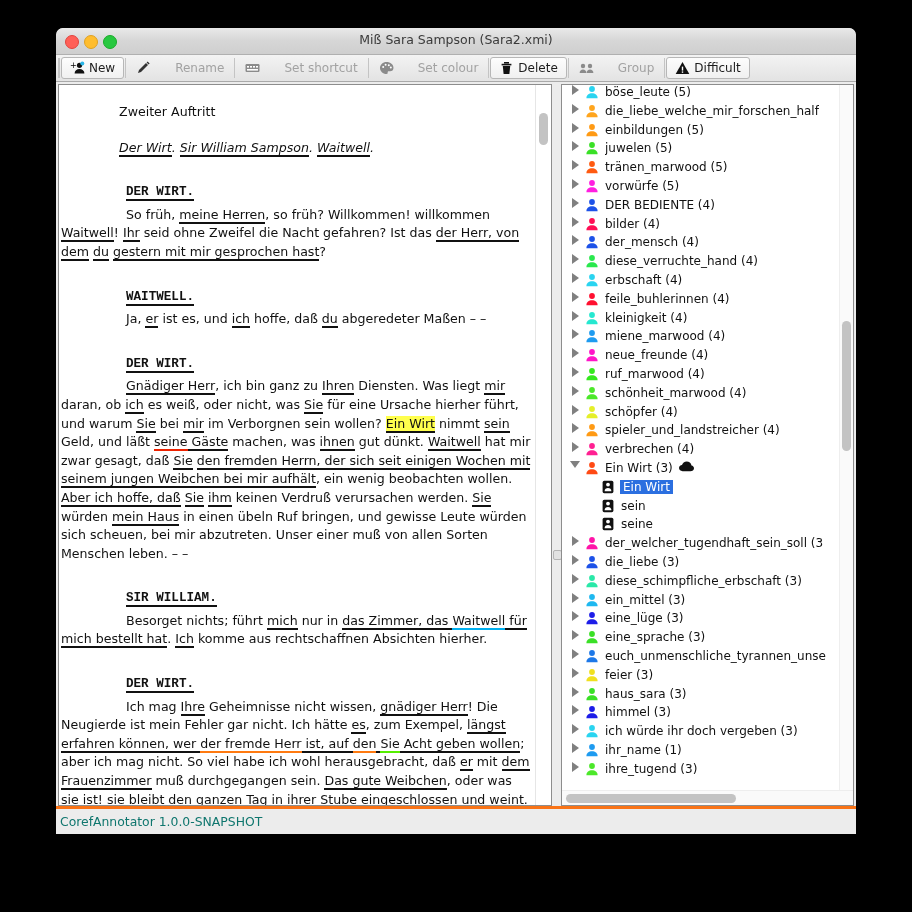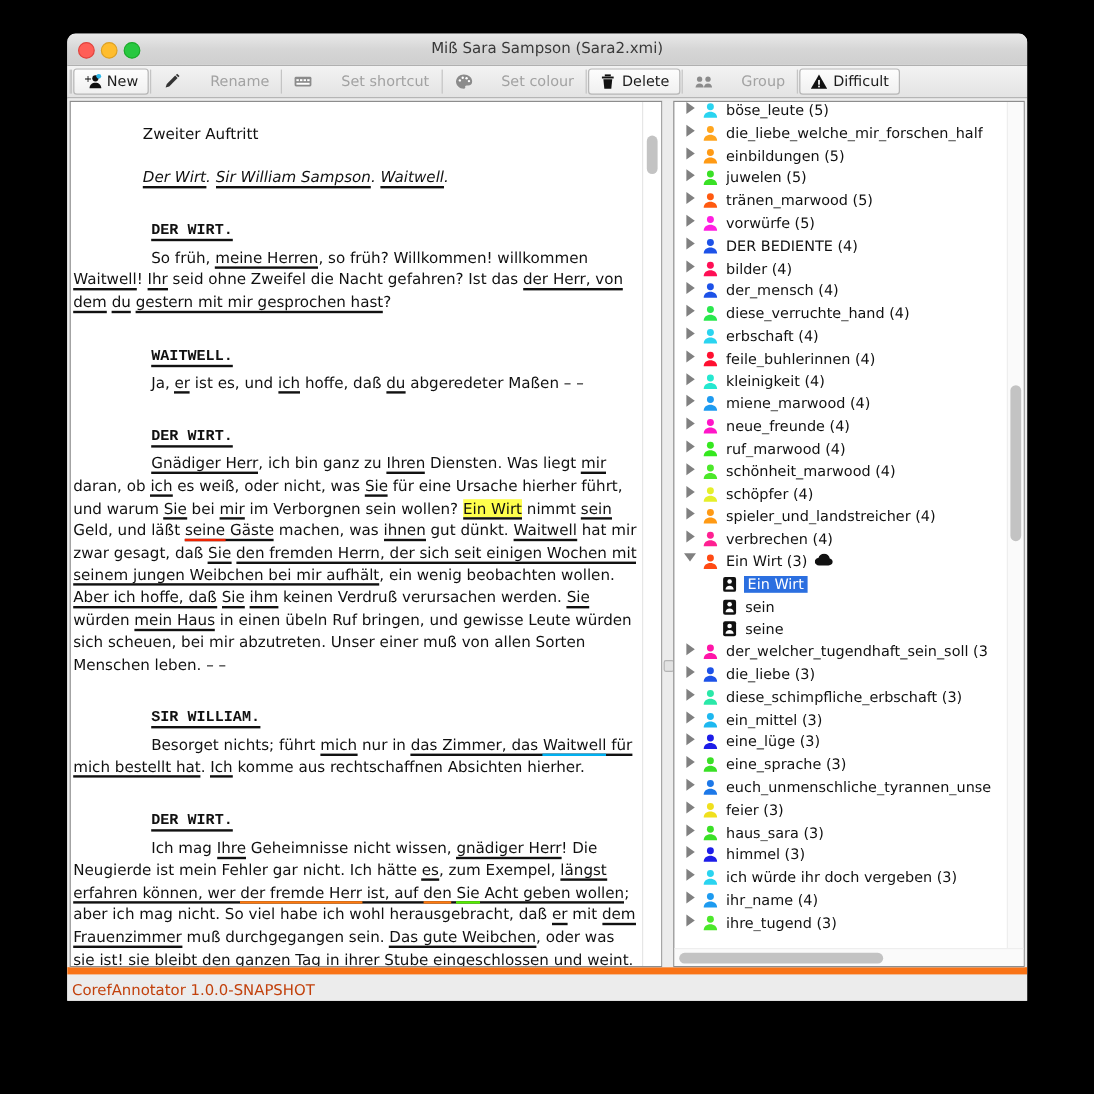--- a/index.html
+++ b/index.html
@@ -91,22 +91,22 @@
   #tree-vtrack{position:absolute;right:0;top:0;bottom:14px;width:13px;
     background:#fafafa;border-left:1px solid #eee;}
   #tree-vthumb{position:absolute;right:2px;top:236px;width:9px;height:130px;
     background:#c3c3c3;border-radius:5px;}
   #tree-htrack{position:absolute;left:0;right:0;bottom:0;height:14px;
     background:#fafafa;border-top:1px solid #eee;}
   #tree-hthumb{position:absolute;left:4px;bottom:2px;width:170px;height:9px;
     background:#c3c3c3;border-radius:5px;}
 
   
-  #statusbar{height:24px;background:#ececec;border-top:6px solid #f97316;
-    display:flex;align-items:center;padding-left:4px;font-size:12.4px;color:#c2410c;}
+  #statusbar{height:24px;background:#ececec;border-top:3px solid #f97316;
+    display:flex;align-items:center;padding-left:4px;font-size:12.4px;color:#0f766e;}
 </style>
 </head>
 <body>
 
 <div id="window">
 
   <div id="titlebar">
     <div class="traffic" id="btn-close"></div>
     <div class="traffic" id="btn-min"></div>
     <div class="traffic" id="btn-max"></div>
@@ -626,21 +626,21 @@
             <span class="tlabel">ich würde ihr doch vergeben (3)</span>
           </div>
           <div class="trow">
             <span class="tw">
               <span class="arrow-r"></span>
             </span>
             <span class="picon"><svg width="16" height="14" viewBox="0 0 16 14">
                 <circle cx="8" cy="4" r="2.9" fill="#1e9bf0"></circle>
                 <path d="M2.4 13.2c0-3.2 2.5-5 5.6-5s5.6 1.8 5.6 5z" fill="#1e9bf0"></path>
               </svg></span>
-            <span class="tlabel">ihr_name (4)</span>
+            <span class="tlabel">ihr_name (1)</span>
           </div>
           <div class="trow">
             <span class="tw">
               <span class="arrow-r"></span>
             </span>
             <span class="picon"><svg width="16" height="14" viewBox="0 0 16 14">
                 <circle cx="8" cy="4" r="2.9" fill="#4ce82a"></circle>
                 <path d="M2.4 13.2c0-3.2 2.5-5 5.6-5s5.6 1.8 5.6 5z" fill="#4ce82a"></path>
               </svg></span>
             <span class="tlabel">ihre_tugend (3)</span>

